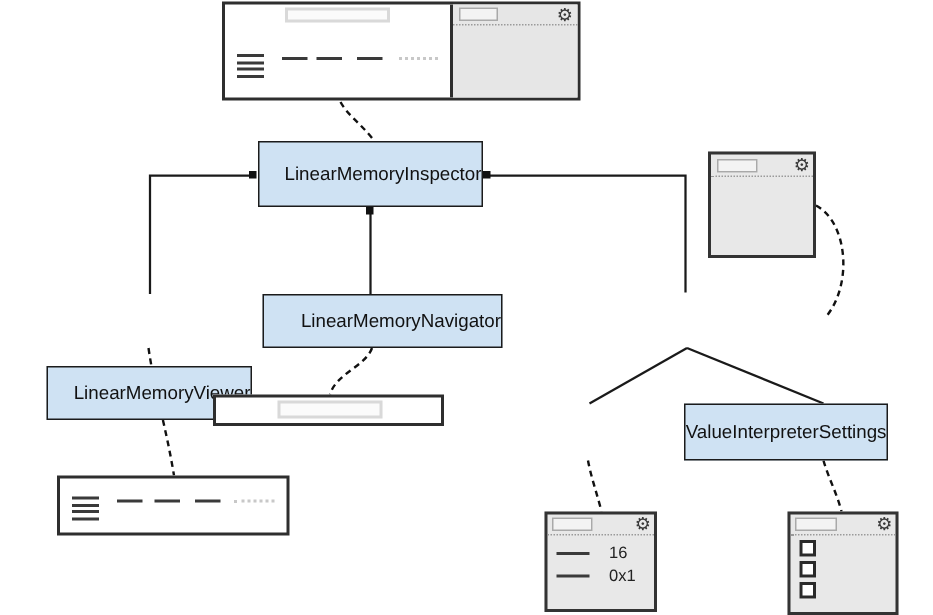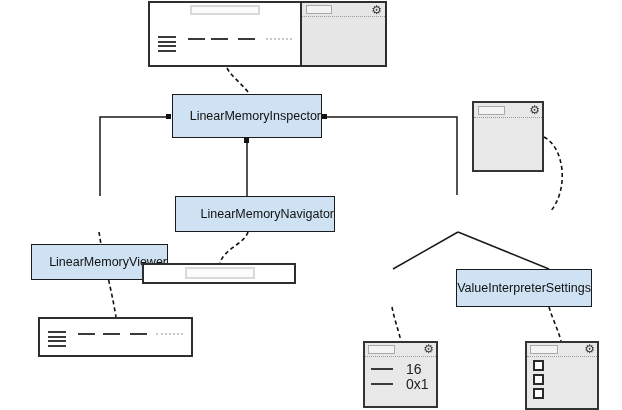--- a/index.html
+++ b/index.html
@@ -21,21 +21,21 @@
   .gear{position:absolute;font-family:"DejaVu Sans",sans-serif;color:#3a3a3a;
         font-size:12px;line-height:12px;}
   .menu{position:absolute;display:flex;flex-direction:column;gap:2.5px;}
   .menu i{display:block;width:18px;height:2px;background:#3a3a3a;}
   .dash{position:absolute;height:2px;background:#3a3a3a;}
   .dotrow{position:absolute;height:0;border-top:2px dotted #c8c8c8;}
   .sep{position:absolute;left:0;right:0;height:0;border-top:1px dotted #9a9a9a;}
   .graycol{position:absolute;right:0;top:0;bottom:0;background:#e6e6e6;
            border-left:2px solid #2e2e2e;}
   .cb{position:absolute;width:11px;height:11px;background:#fff;border:2px solid #2a2a2a;}
-  .prow{position:absolute;display:flex;align-items:center;font-size:14px;color:#222;}
+  .prow{position:absolute;display:flex;align-items:center;font-size:11px;color:#222;}
   .prow i{display:block;width:22px;height:2px;background:#3a3a3a;margin-right:13px;}
 </style>
 </head>
 <body>
 
 <div id="canvas">
 
   <svg id="connectors" viewBox="0 0 622 410" xmlns="http://www.w3.org/2000/svg">
 
     <path d="M170,117 H100 V196" fill="none" stroke="#1a1a1a" stroke-width="1.5"></path>

